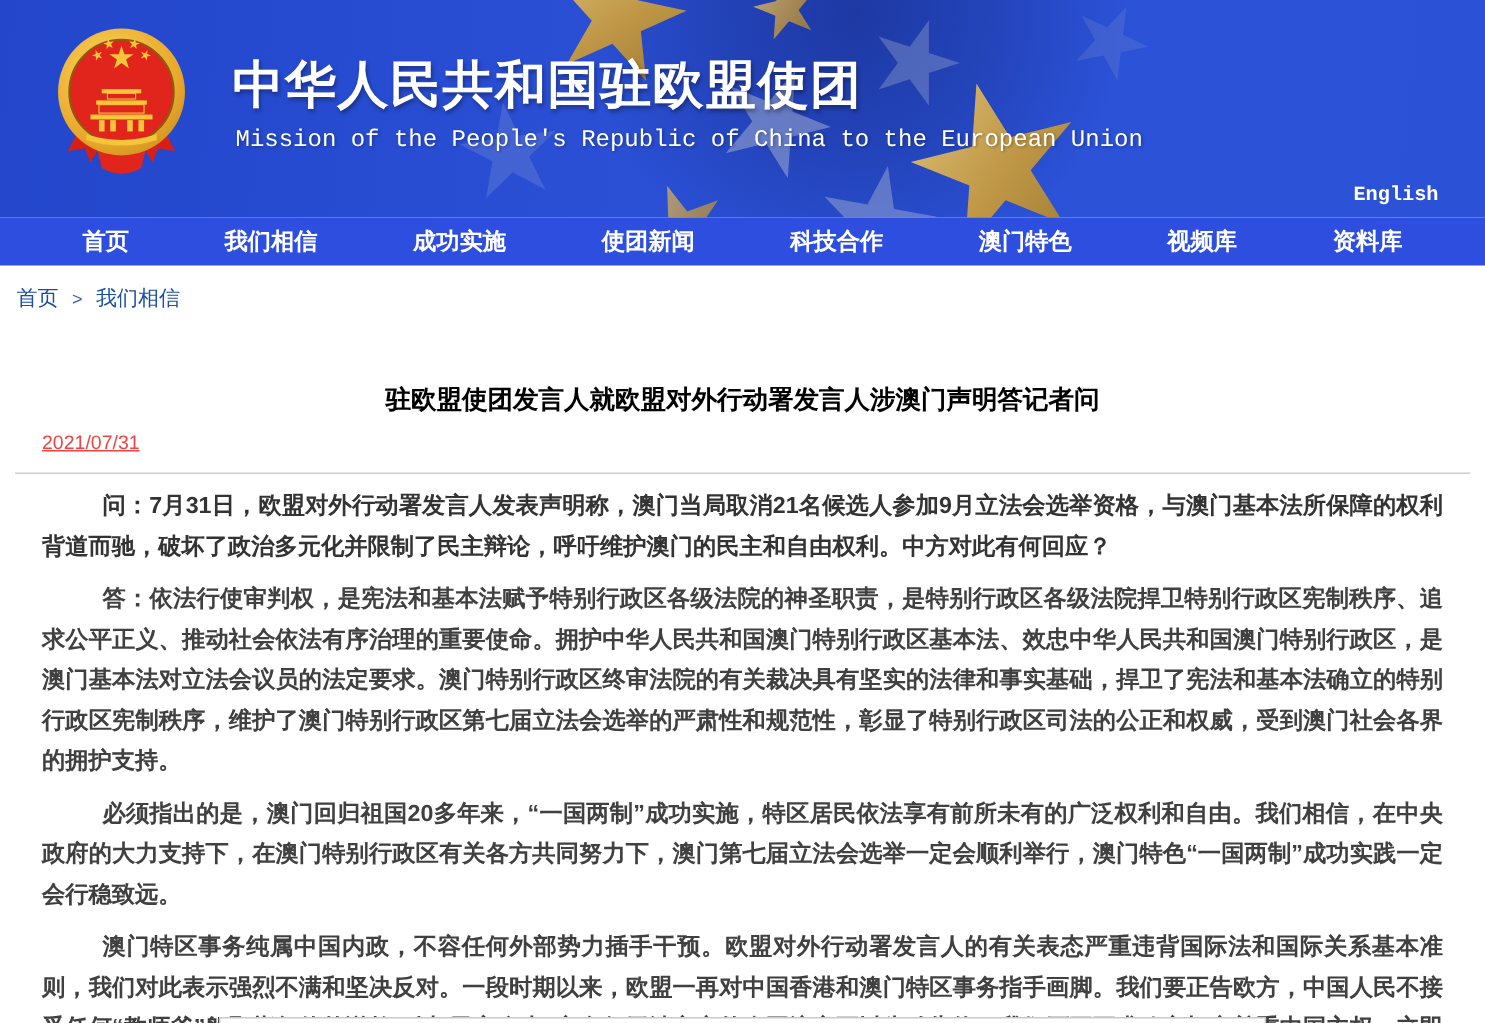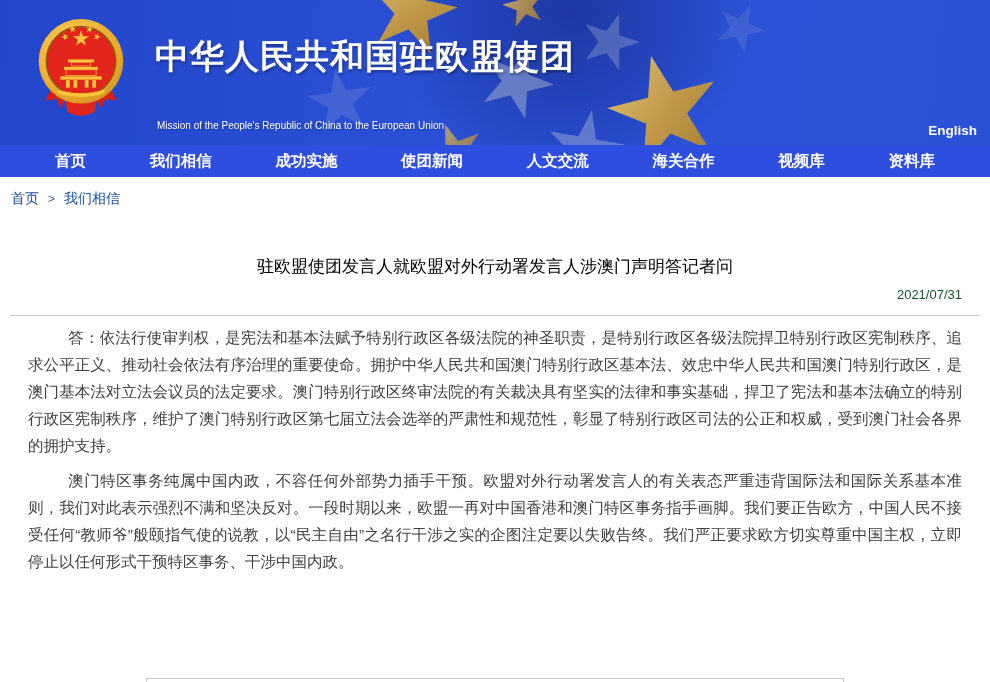--- a/index.html
+++ b/index.html
@@ -7,60 +7,61 @@
     width:990px;height:682px;overflow:hidden;background:#fff;
     font-family:"Liberation Sans","DejaVu Sans",sans-serif;
     position:relative;
   }
   
   .banner{
     position:relative;height:145px;overflow:hidden;
     background:
       radial-gradient(circle at 570px 10px, rgba(8,18,80,.38) 0%, rgba(8,18,80,.22) 90px, rgba(8,18,80,0) 180px),
       linear-gradient(96deg,#2346cb 0%,#2a4fd4 38%,#2b52d8 70%,#2b51d6 100%);
+    font-family: Liberation Mono, monospace;
   }
   .banner-stars{position:absolute;left:0;top:0;width:990px;height:145px;pointer-events:none;}
   .emblem{position:absolute;left:34px;top:14px;width:94px;height:104px;}
   .site-title{
     position:absolute;left:155px;top:34px;color:#fff;font-size:34px;font-weight:bold;
     letter-spacing:1px;text-shadow:1px 2px 3px rgba(0,0,0,.35);white-space:nowrap;
   }
   .site-subtitle{
-    position:absolute;left:157px;top:84px;color:#fff;font-size:10px;
-    text-shadow:1px 1px 2px rgba(0,0,0,.3);white-space:nowrap;margin-top:36px;
+    position:absolute;left:157px;top:84px;color:#fff;font-size:16px;
+    text-shadow:1px 1px 2px rgba(0,0,0,.3);white-space:nowrap;
   }
   .english-link{
-    position:absolute;right:13px;bottom:7px;color:#fff;font-size:13.5px;font-weight:bold;
+    position:absolute;right:31px;bottom:7px;color:#fff;font-size:13.5px;font-weight:bold;
     text-decoration:none;cursor:pointer;
   }
   
   .nav{
     height:32px;background:#2e4ee0;display:flex;align-items:center;
     justify-content:space-between;padding:0 55px;
   }
   .nav-item{
     color:#fff;font-size:15.5px;font-weight:bold;cursor:pointer;white-space:nowrap;
     text-decoration:none;
   }
   
   .breadcrumb{
     padding:13px 0 0 11px;font-size:14px;color:#1b4fa0;display:flex;gap:9px;align-items:center;
   }
   .crumb{color:#1b4fa0;cursor:pointer;text-decoration:none;}
   .crumb-sep{color:#3a62a8;font-size:12px;}
   
   .article{padding:0 28px;}
   .article-title{
-    margin-top:47px;text-align:center;font-size:17px;font-weight:normal;color:#000;
+    margin-top:47px;text-align:center;font-size:17px;font-weight:bold;color:#000;
   }
-  .article-date{margin-top:9px;text-align:right;font-size:13px;color:#14532d;}
+  .article-date{margin-top:9px;text-align:left;font-size:13px;color:#ef4444;text-decoration:underline;}
   .divider{border:none;border-top:1px solid #ccc;margin:13px -18px 0 -18px;}
   .body-text p{
     margin:8px 0;font-size:15.5px;line-height:27px;color:#404040;
-    text-indent:2.6em;text-align:justify;
+    text-indent:2.6em;text-align:justify;font-weight:bold;
   }
   .body-text p.q{font-weight:bold;color:#333;}
   
   .content-box-edge{
     position:absolute;left:146px;top:678px;width:696px;height:10px;
     border:1px solid #c9c9c9;border-bottom:none;background:#fff;
   }
 </style>
 </head>
 <body>
@@ -125,35 +126,37 @@
   <div class="site-title">中华人民共和国驻欧盟使团</div>
   <div class="site-subtitle">Mission of the People's Republic of China to the European Union</div>
   <a class="english-link">English</a>
 </div>
 
 <div class="nav">
   <a class="nav-item">首页</a>
   <a class="nav-item">我们相信</a>
   <a class="nav-item">成功实施</a>
   <a class="nav-item">使团新闻</a>
-  <a class="nav-item">人文交流</a>
-  <a class="nav-item">海关合作</a>
+  <a class="nav-item">科技合作</a>
+  <a class="nav-item">澳门特色</a>
   <a class="nav-item">视频库</a>
   <a class="nav-item">资料库</a>
 </div>
 
 <div class="breadcrumb">
   <a class="crumb">首页</a>
   <span class="crumb-sep">&gt;</span>
   <a class="crumb">我们相信</a>
 </div>
 
 <div class="article">
   <div class="article-title">驻欧盟使团发言人就欧盟对外行动署发言人涉澳门声明答记者问</div>
   <div class="article-date">2021/07/31</div>
   <hr class="divider">
   <div class="body-text">
+    <p class="q">问：7月31日，欧盟对外行动署发言人发表声明称，澳门当局取消21名候选人参加9月立法会选举资格，与澳门基本法所保障的权利背道而驰，破坏了政治多元化并限制了民主辩论，呼吁维护澳门的民主和自由权利。中方对此有何回应？</p>
     <p>答：依法行使审判权，是宪法和基本法赋予特别行政区各级法院的神圣职责，是特别行政区各级法院捍卫特别行政区宪制秩序、追求公平正义、推动社会依法有序治理的重要使命。拥护中华人民共和国澳门特别行政区基本法、效忠中华人民共和国澳门特别行政区，是澳门基本法对立法会议员的法定要求。澳门特别行政区终审法院的有关裁决具有坚实的法律和事实基础，捍卫了宪法和基本法确立的特别行政区宪制秩序，维护了澳门特别行政区第七届立法会选举的严肃性和规范性，彰显了特别行政区司法的公正和权威，受到澳门社会各界的拥护支持。</p>
+    <p>必须指出的是，澳门回归祖国20多年来，“一国两制”成功实施，特区居民依法享有前所未有的广泛权利和自由。我们相信，在中央政府的大力支持下，在澳门特别行政区有关各方共同努力下，澳门第七届立法会选举一定会顺利举行，澳门特色“一国两制”成功实践一定会行稳致远。</p>
     <p>澳门特区事务纯属中国内政，不容任何外部势力插手干预。欧盟对外行动署发言人的有关表态严重违背国际法和国际关系基本准则，我们对此表示强烈不满和坚决反对。一段时期以来，欧盟一再对中国香港和澳门特区事务指手画脚。我们要正告欧方，中国人民不接受任何“教师爷”般颐指气使的说教，以“民主自由”之名行干涉之实的企图注定要以失败告终。我们严正要求欧方切实尊重中国主权，立即停止以任何形式干预特区事务、干涉中国内政。</p>
   </div>
 </div>
 
 <div class="content-box-edge"></div>
 
 </body></html>

